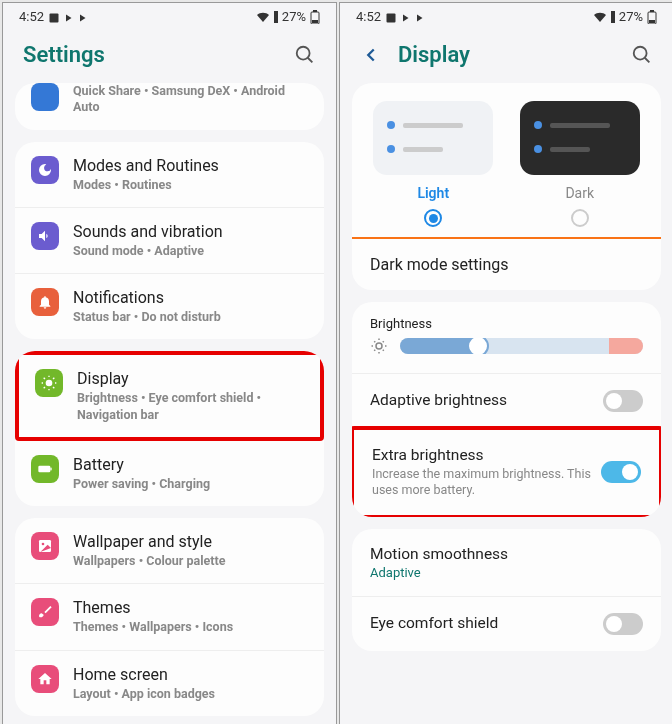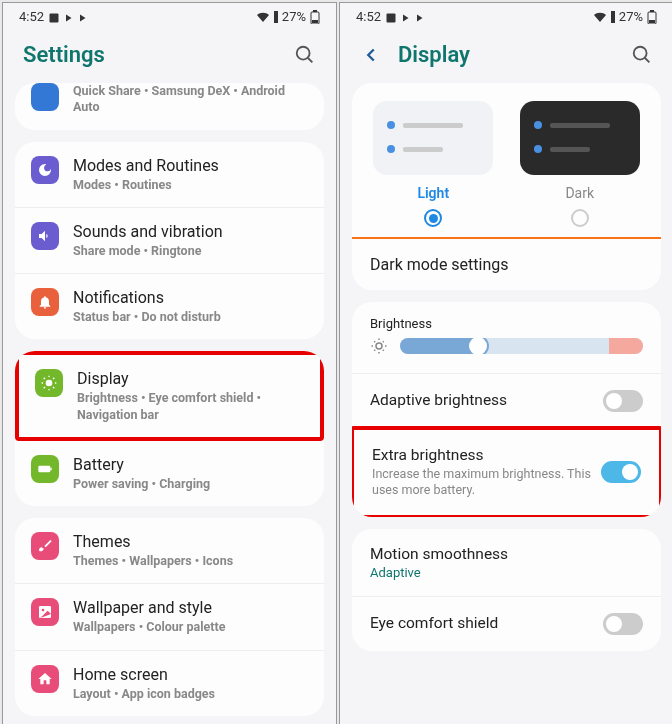--- a/index.html
+++ b/index.html
@@ -128,21 +128,21 @@
       </div>
           </div>
           <div class="list-item">
       <div class="item-icon" style="background:#6b5ccf">
         <svg viewBox="0 0 24 24" fill="white">
                 <path d="M3 9v6h4l5 5V4L7 9H3zm13 3a4 4 0 00-2-3.5v7A4 4 0 0016 12z"></path>
               </svg>
       </div>
       <div class="item-text">
         <div class="item-title">Sounds and vibration</div>
-        <div class="item-subtitle">Share mode  •  Ringtone</div>
+        <div class="item-subtitle">Sound mode  •  Adaptive</div>
       </div>
           </div>
           <div class="list-item">
       <div class="item-icon" style="background:#e8603c">
         <svg viewBox="0 0 24 24" fill="white">
                 <path d="M12 22a2 2 0 002-2h-4a2 2 0 002 2zm6-6V11c0-3-2-5.5-5-6V4a1 1 0 00-2 0v1c-3 .5-5 3-5 6v5l-2 2v1h16v-1l-2-2z"></path>
               </svg>
       </div>
       <div class="item-text">
         <div class="item-title">Notifications</div>
@@ -175,39 +175,39 @@
       <div class="item-text">
         <div class="item-title">Battery</div>
         <div class="item-subtitle">Power saving  •  Charging</div>
       </div>
           </div>
         </div>
       <div class="card" id="g3">
           <div class="list-item">
       <div class="item-icon" style="background:#e84d7a">
         <svg viewBox="0 0 24 24" fill="white">
-                <path d="M7 14c-2 0-4 2-4 4 0 1 1 2 2 2 3 0 5-2 5-4l-3-2zm13-11l-9 9 2 2 9-9-2-2z"></path>
-              </svg>
-      </div>
-      <div class="item-text">
-        <div class="item-title">Themes</div>
-        <div class="item-subtitle">Themes  •  Wallpapers  •  Icons</div>
-      </div>
-          </div>
-          <div class="list-item">
-      <div class="item-icon" style="background:#e84d7a">
-        <svg viewBox="0 0 24 24" fill="white">
                 <rect x="3" y="3" width="18" height="18" rx="2"></rect>
                 <circle cx="9" cy="9" r="2" fill="#e84d7a"></circle>
                 <path d="M21 15l-5-5L5 21" fill="#e84d7a"></path>
               </svg>
       </div>
       <div class="item-text">
         <div class="item-title">Wallpaper and style</div>
         <div class="item-subtitle">Wallpapers  •  Colour palette</div>
+      </div>
+          </div>
+          <div class="list-item">
+      <div class="item-icon" style="background:#e84d7a">
+        <svg viewBox="0 0 24 24" fill="white">
+                <path d="M7 14c-2 0-4 2-4 4 0 1 1 2 2 2 3 0 5-2 5-4l-3-2zm13-11l-9 9 2 2 9-9-2-2z"></path>
+              </svg>
+      </div>
+      <div class="item-text">
+        <div class="item-title">Themes</div>
+        <div class="item-subtitle">Themes  •  Wallpapers  •  Icons</div>
       </div>
           </div>
           <div class="list-item">
       <div class="item-icon" style="background:#e84d7a">
         <svg viewBox="0 0 24 24" fill="white">
                 <path d="M10 20v-6h4v6h5v-8h3L12 3 2 12h3v8z"></path>
               </svg>
       </div>
       <div class="item-text">
         <div class="item-title">Home screen</div>

